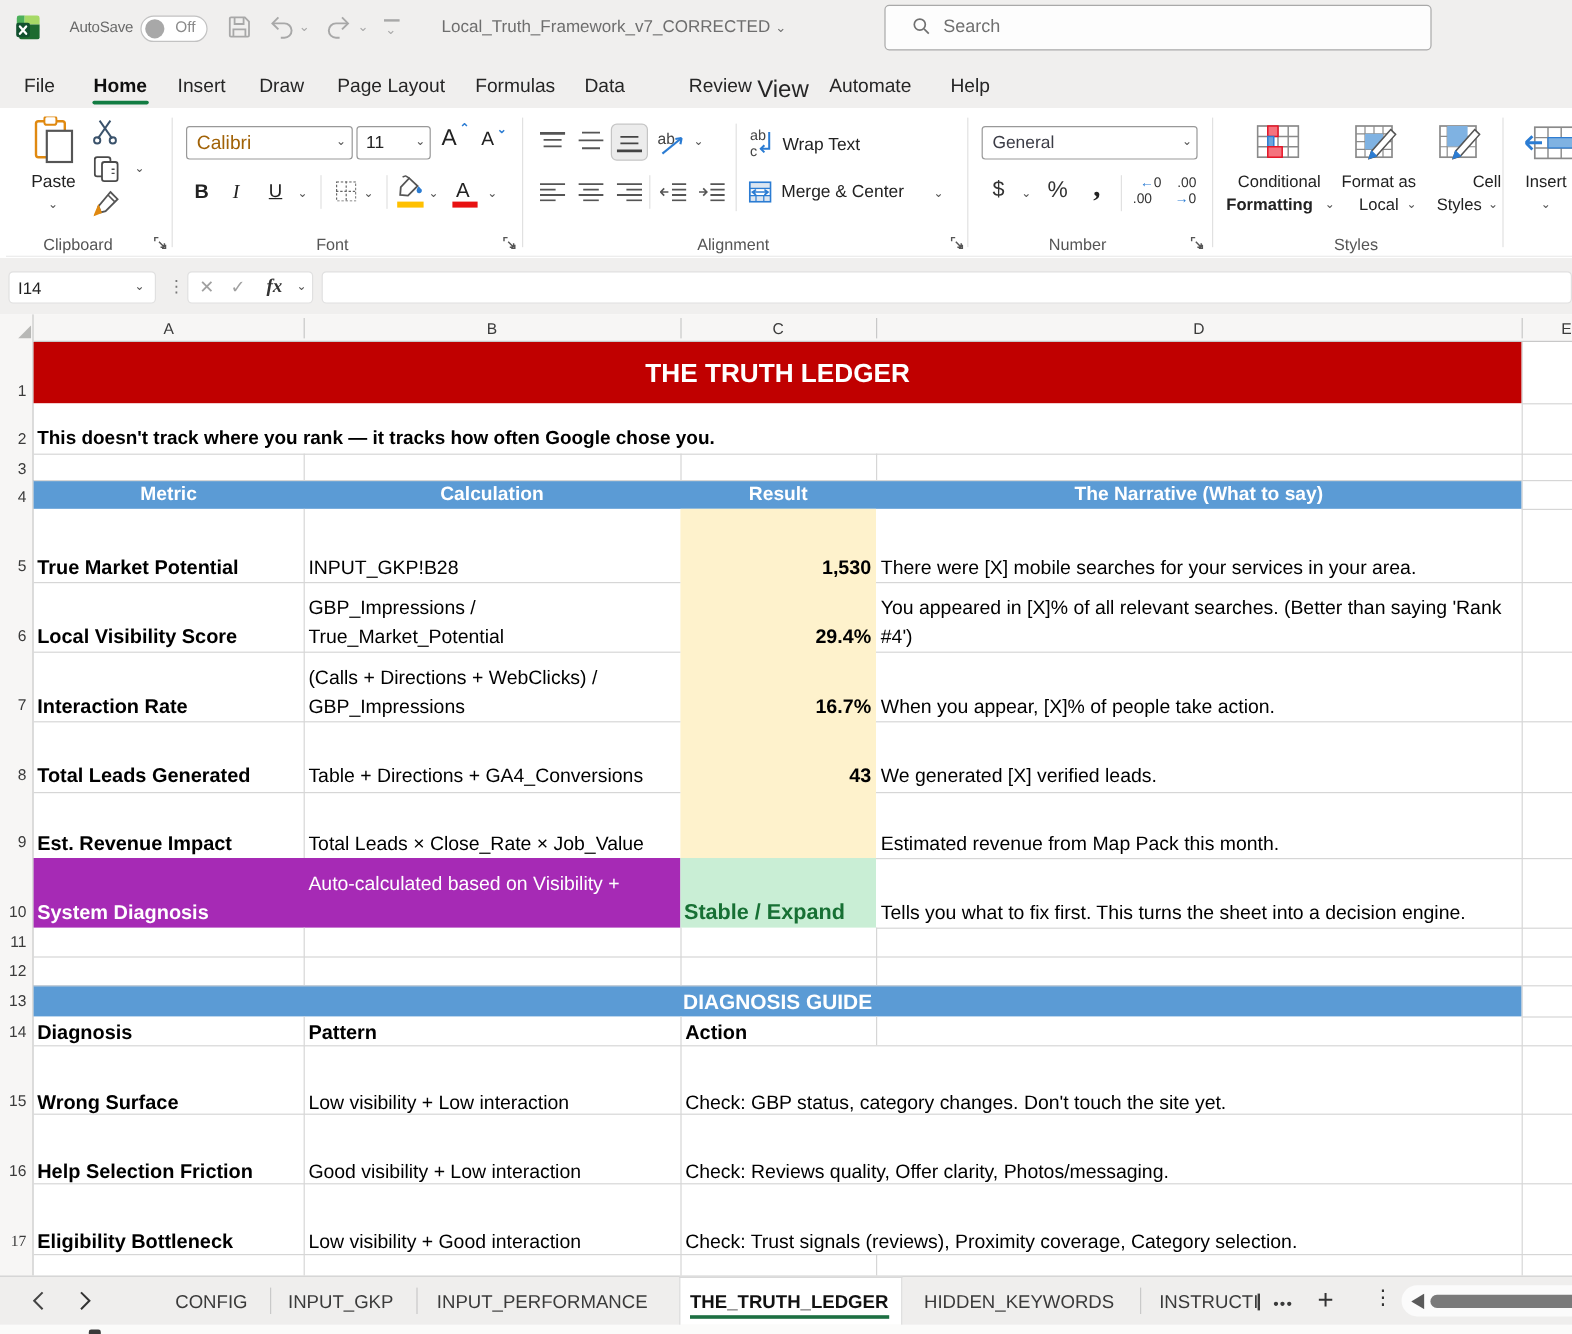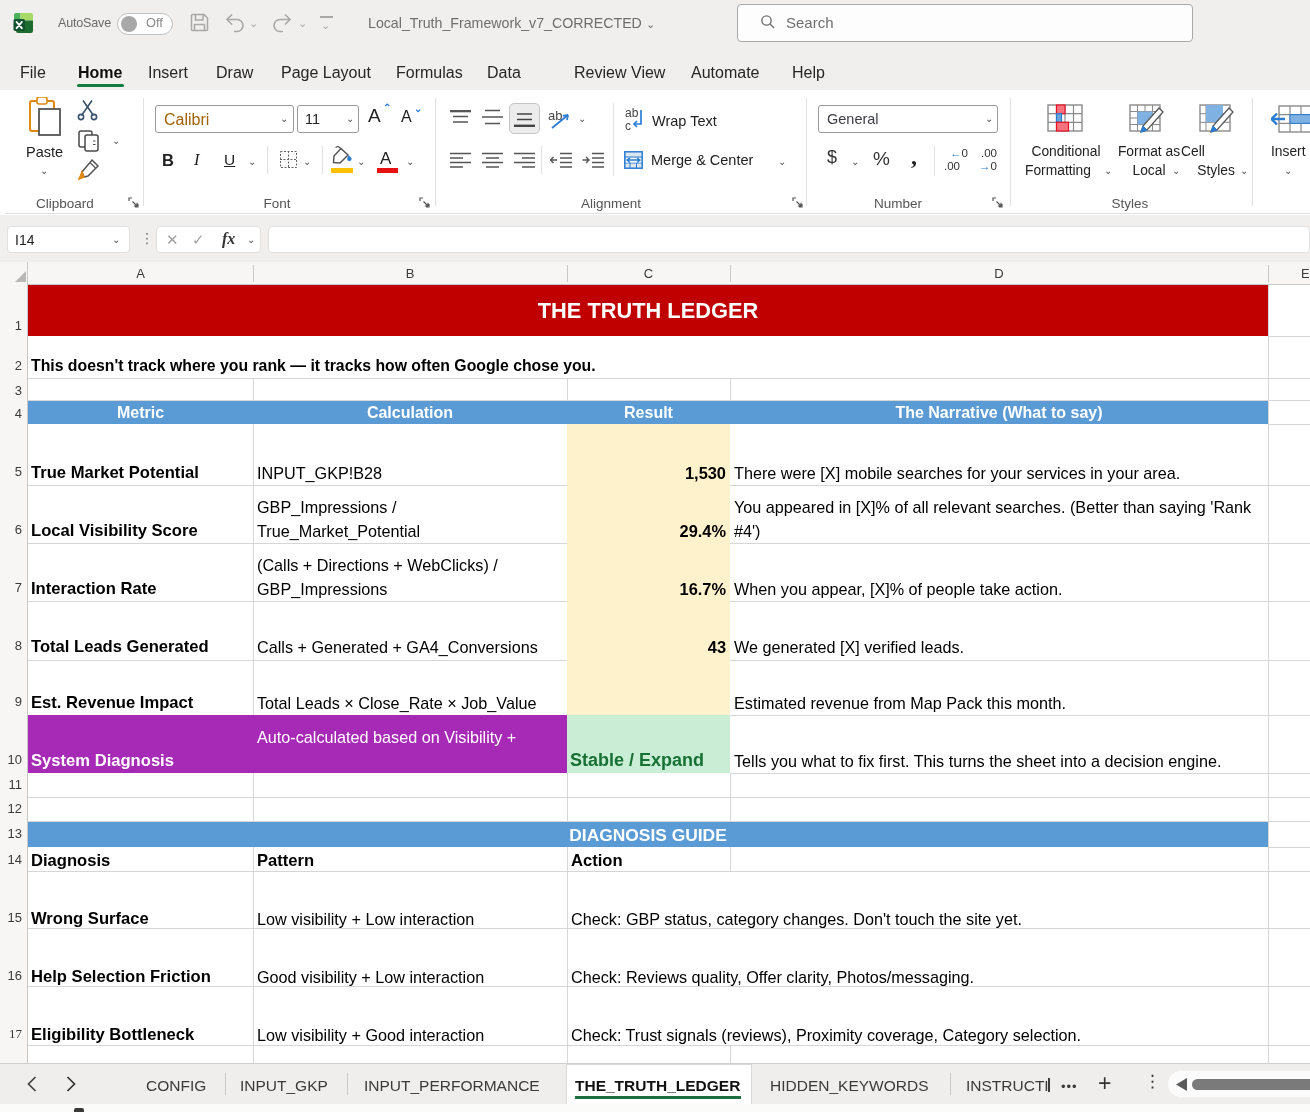--- a/index.html
+++ b/index.html
@@ -67,21 +67,21 @@
 <div class="t" style="left:786px;top:15px;font-size:15px;color:#707070;">Search</div>
 
 <div class="t" style="left:20px;top:65px;font-size:16px;color:#262626;">File</div>
 <div class="t" style="left:78px;top:65px;font-size:16px;color:#0f0f0f;font-weight:600;">Home</div>
 <div class="t" style="left:148px;top:65px;font-size:16px;color:#262626;">Insert</div>
 <div class="t" style="left:216px;top:65px;font-size:16px;color:#262626;">Draw</div>
 <div class="t" style="left:281px;top:65px;font-size:16px;color:#262626;">Page Layout</div>
 <div class="t" style="left:396px;top:65px;font-size:16px;color:#262626;">Formulas</div>
 <div class="t" style="left:487px;top:65px;font-size:16px;color:#262626;">Data</div>
 <div class="t" style="left:552px;top:65px;font-size:16px;color:#262626;margin-left:22px;">Review</div>
-<div class="t" style="left:631px;top:65px;font-size:16px;color:#262626;">View</div>
+<div class="t" style="left:631px;top:65px;font-size:20px;color:#262626;">View</div>
 <div class="t" style="left:691px;top:65px;font-size:16px;color:#262626;">Automate</div>
 <div class="t" style="left:792px;top:65px;font-size:16px;color:#262626;">Help</div>
 <div class="abs" style="left:77px;top:84px;width:47px;height:3px;background:#127c42;border-radius:2px;"></div>
 
 <div class="abs" style="left:5px;top:90px;width:1305px;height:124px;background:#fff;border-top-left-radius:8px;border-bottom:1px solid #e1e1e1;"></div>
 
 <div class="vline" style="left:143px;top:98px;height:108px;background:#e1e1e1;"></div>
 <div class="vline" style="left:435px;top:98px;height:108px;background:#e1e1e1;"></div>
 <div class="vline" style="left:806px;top:98px;height:108px;background:#e1e1e1;"></div>
 <div class="vline" style="left:1010px;top:98px;height:108px;background:#e1e1e1;"></div>
@@ -233,40 +233,40 @@
 <div class="t" style="left:979px;top:161px;font-size:11.5px;color:#2b7cd3;">→<span style="color:#333;">0</span></div>
 
 <svg class="abs" style="left:1047px;top:104px;" width="36" height="28" viewBox="0 0 36 28">
   <rect x="1" y="1" width="34" height="26" fill="#fff" stroke="#8a8a8a" stroke-width="1.4"></rect>
   <path d="M1 9.7 H35 M1 18.3 H35 M9.5 1 V27 M18 1 V27 M26.5 1 V27" stroke="#8a8a8a" stroke-width="1.2"></path>
   <rect x="9.5" y="1" width="8.5" height="8.7" fill="#f4737e" stroke="#e81123" stroke-width="1.2"></rect>
   <rect x="9.5" y="9.7" width="5" height="8.6" fill="#6aa5dc" stroke="#2b7cd3" stroke-width="1.2"></rect>
   <rect x="9.5" y="18.3" width="12" height="8.7" fill="#f4737e" stroke="#e81123" stroke-width="1.2"></rect>
 </svg>
 <div class="t" style="left:1022px;top:145px;width:88px;text-align:center;font-size:13.8px;color:#222;">Conditional</div>
-<div class="t" style="left:1014px;top:164px;width:88px;text-align:center;font-size:13.8px;color:#222;">Formatting</div>
+<div class="t" style="left:1014px;top:164px;width:88px;text-align:center;font-size:13.8px;color:#222;font-weight:bold;">Formatting</div>
 <div class="t" style="left:1104px;top:166px;color:#555;font-size:10px;">⌄</div>
 <svg class="abs" style="left:1129px;top:104px;" width="40" height="36" viewBox="0 0 40 36">
   <rect x="1" y="1" width="30" height="26" fill="#fff" stroke="#8a8a8a" stroke-width="1.4"></rect>
   <path d="M1 7.5 H31 M1 14 H31 M1 20.5 H31 M8.5 1 V27 M16 1 V27 M23.5 1 V27" stroke="#8a8a8a" stroke-width="1"></path>
   <rect x="8.5" y="7.5" width="15" height="13" fill="#7fb2e2"></rect>
   <path d="M30 4 L14 22 L12 28 L18 26 L34 8 Z" fill="#fff" stroke="#555" stroke-width="1.3"></path>
   <path d="M12 28 L18 26 L14 22 Z" fill="#2b7cd3" stroke="#2b7cd3"></path>
 </svg>
 <div class="t" style="left:1105px;top:145px;width:88px;text-align:center;font-size:13.8px;color:#222;">Format as</div>
 <div class="t" style="left:1105px;top:164px;width:88px;text-align:center;font-size:13.8px;color:#222;">Local</div>
 <div class="t" style="left:1172px;top:166px;color:#555;font-size:10px;">⌄</div>
 <svg class="abs" style="left:1199px;top:104px;" width="40" height="36" viewBox="0 0 40 36">
   <rect x="1" y="1" width="30" height="26" fill="#fff" stroke="#8a8a8a" stroke-width="1.4"></rect>
   <path d="M1 9.7 H31 M1 18.3 H31 M7 1 V27" stroke="#8a8a8a" stroke-width="1"></path>
   <rect x="7" y="1" width="17" height="17" fill="#7fb2e2"></rect>
   <path d="M30 4 L14 22 L12 28 L18 26 L34 8 Z" fill="#fff" stroke="#555" stroke-width="1.3"></path>
   <path d="M12 28 L18 26 L14 22 Z" fill="#2b7cd3" stroke="#2b7cd3"></path>
 </svg>
-<div class="t" style="left:1181px;top:145px;width:70px;text-align:left;font-size:13.8px;color:#222;">Cell</div>
+<div class="t" style="left:1181px;top:145px;width:70px;text-align:right;font-size:13.8px;color:#222;">Cell</div>
 <div class="t" style="left:1181px;top:164px;width:70px;text-align:center;font-size:13.8px;color:#222;">Styles</div>
 <div class="t" style="left:1240px;top:166px;color:#555;font-size:10px;">⌄</div>
 
 <svg class="abs" style="left:1271px;top:104px;" width="39" height="30" viewBox="0 0 39 30">
   <rect x="8" y="2" width="34" height="26" fill="#fff" stroke="#8a8a8a" stroke-width="1.4"></rect>
   <path d="M8 10.7 H42 M8 19.3 H42 M19 2 V28 M30 2 V28" stroke="#8a8a8a" stroke-width="1.2"></path>
   <rect x="19" y="10.7" width="23" height="8.6" fill="#7fb2e2" stroke="#2b7cd3" stroke-width="1"></rect>
   <path d="M1 15 L14 15 M6 9.5 L0.5 15 L6 20.5" stroke="#2b7cd3" stroke-width="2.4" fill="none"></path>
 </svg>
 <div class="t" style="left:1271px;top:145px;font-size:13.8px;color:#222;">Insert</div>
@@ -381,21 +381,21 @@
 <div class="t" style="left:734px;top:499px;">You appeared in [X]% of all relevant searches. (Better than saying 'Rank</div>
 <div class="t" style="left:734px;top:523px;">#4')</div>
 
 <div class="t b" style="left:31px;top:581px;">Interaction Rate</div>
 <div class="t" style="left:257px;top:557px;">(Calls + Directions + WebClicks) /</div>
 <div class="t" style="left:257px;top:581px;">GBP_Impressions</div>
 <div class="t b" style="left:567px;top:581px;width:159px;text-align:right;font-size:16.4px;">16.7%</div>
 <div class="t" style="left:734px;top:581px;">When you appear, [X]% of people take action.</div>
 
 <div class="t b" style="left:31px;top:639px;">Total Leads Generated</div>
-<div class="t" style="left:257px;top:639px;">Calls + Generated + GA4_Conversions</div>
+<div class="t" style="left:257px;top:639px;">Table + Directions + GA4_Conversions</div>
 <div class="t b" style="left:567px;top:639px;width:159px;text-align:right;font-size:16.4px;">43</div>
 <div class="t" style="left:734px;top:639px;">We generated [X] verified leads.</div>
 
 <div class="t b" style="left:31px;top:695px;">Est. Revenue Impact</div>
 <div class="t" style="left:257px;top:695px;">Total Leads × Close_Rate × Job_Value</div>
 <div class="t" style="left:734px;top:695px;">Estimated revenue from Map Pack this month.</div>
 
 <div class="t b w" style="left:31px;top:753px;">System Diagnosis</div>
 <div class="t w" style="left:257px;top:729px;">Auto-calculated based on Visibility +</div>
 <div class="t w" style="left:257px;top:776px;">Interaction patterns</div>

